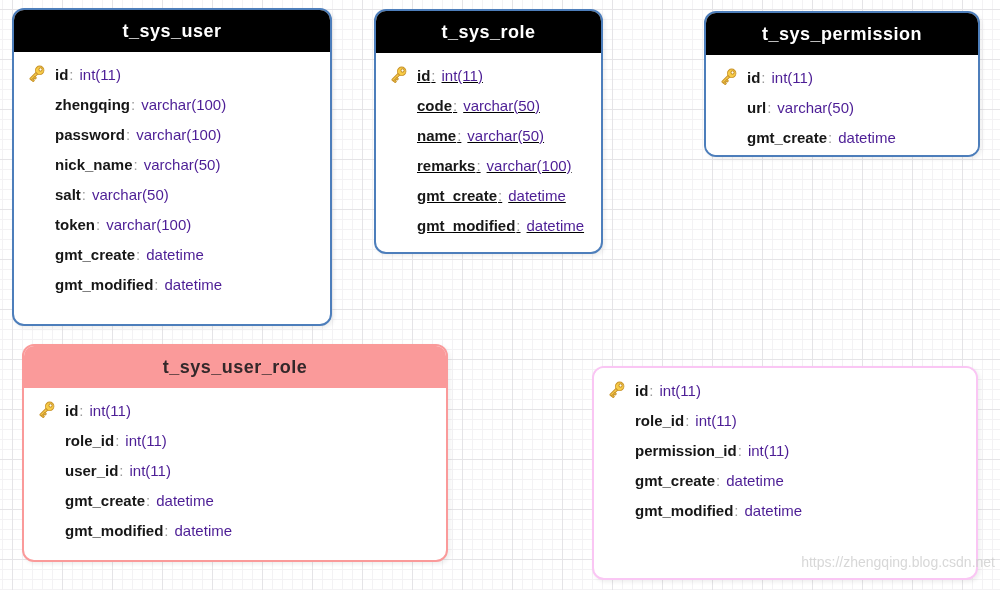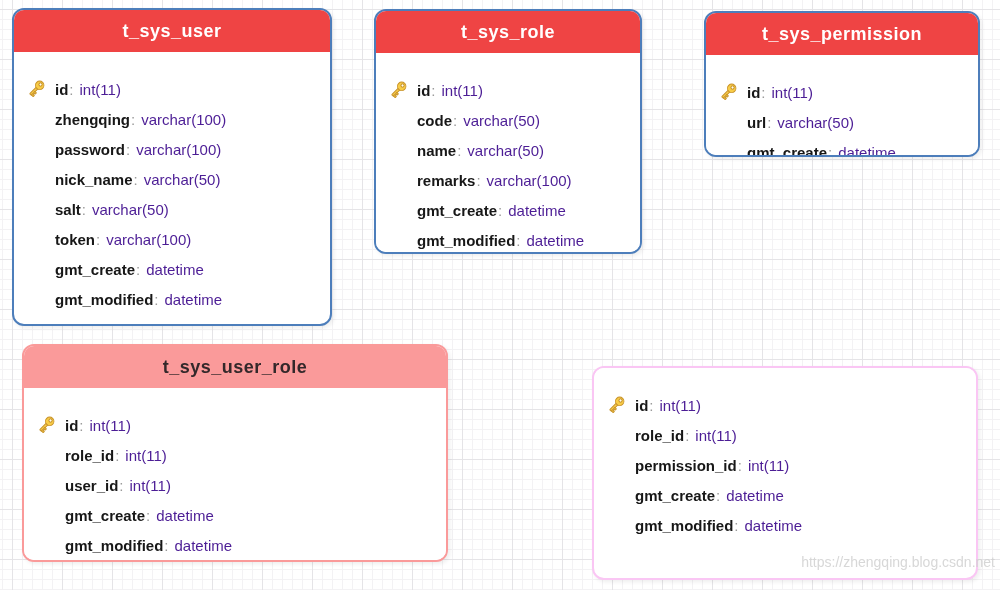--- a/index.html
+++ b/index.html
@@ -31,27 +31,27 @@
   }
   .table-header {
     height: 42px;
     line-height: 42px;
     text-align: center;
     font-weight: bold;
     font-size: 18px;
     letter-spacing: 0.5px;
   }
   .theme-blue   { border-color: #4d7ebb; }
-  .theme-blue .table-header   { background: #ef4444; color: #ffffff; }
+  .theme-blue .table-header   { background: #000000; color: #ffffff; }
   .theme-salmon { border-color: #fa9a9a; }
   .theme-salmon .table-header { background: #fa9a9a; color: #33282a; }
   .theme-pink   { border-color: #fac6f4; }
   .theme-pink .table-header   { background: #fac6f4; color: #342c34; }
 
-  .table-body { padding-top: 22px; background: #ffffff; }
+  .table-body { padding-top: 7px; background: #ffffff; }
   .field-row {
     display: flex;
     align-items: center;
     height: 30px;
     padding-left: 12px;
   }
   .key-slot {
     width: 20px;
     height: 20px;
     margin-right: 9px;
@@ -136,21 +136,21 @@
       </div>
       <div class="field-row">
         <span class="key-slot"></span>
         <span class="f-name">gmt_modified</span>
           <span class="f-colon">:</span>
         <span class="f-type">datetime</span>
       </div>
     </div>
   </div>
 
-  <div class="table-card theme-blue" style="left:374px;top:9px;width:268px;height:245px;">
+  <div class="table-card theme-blue" style="left:374px;top:9px;width:229px;height:245px;text-decoration:underline;">
     <div class="table-header">
       <span>t_sys_role</span>
     </div>
     <div class="table-body">
       <div class="field-row">
         <span class="key-slot">
           <svg width="20" height="20" viewBox="0 0 20 20">
             <g transform="rotate(45 10 10)" fill="#f8cc46" stroke="#c8932b" stroke-width="1" stroke-linejoin="round">
               <rect x="8.9" y="8" width="2.3" height="9.8" rx="0.5"></rect>
               <rect x="10.8" y="15.6" width="2.6" height="1.8" rx="0.4"></rect>

